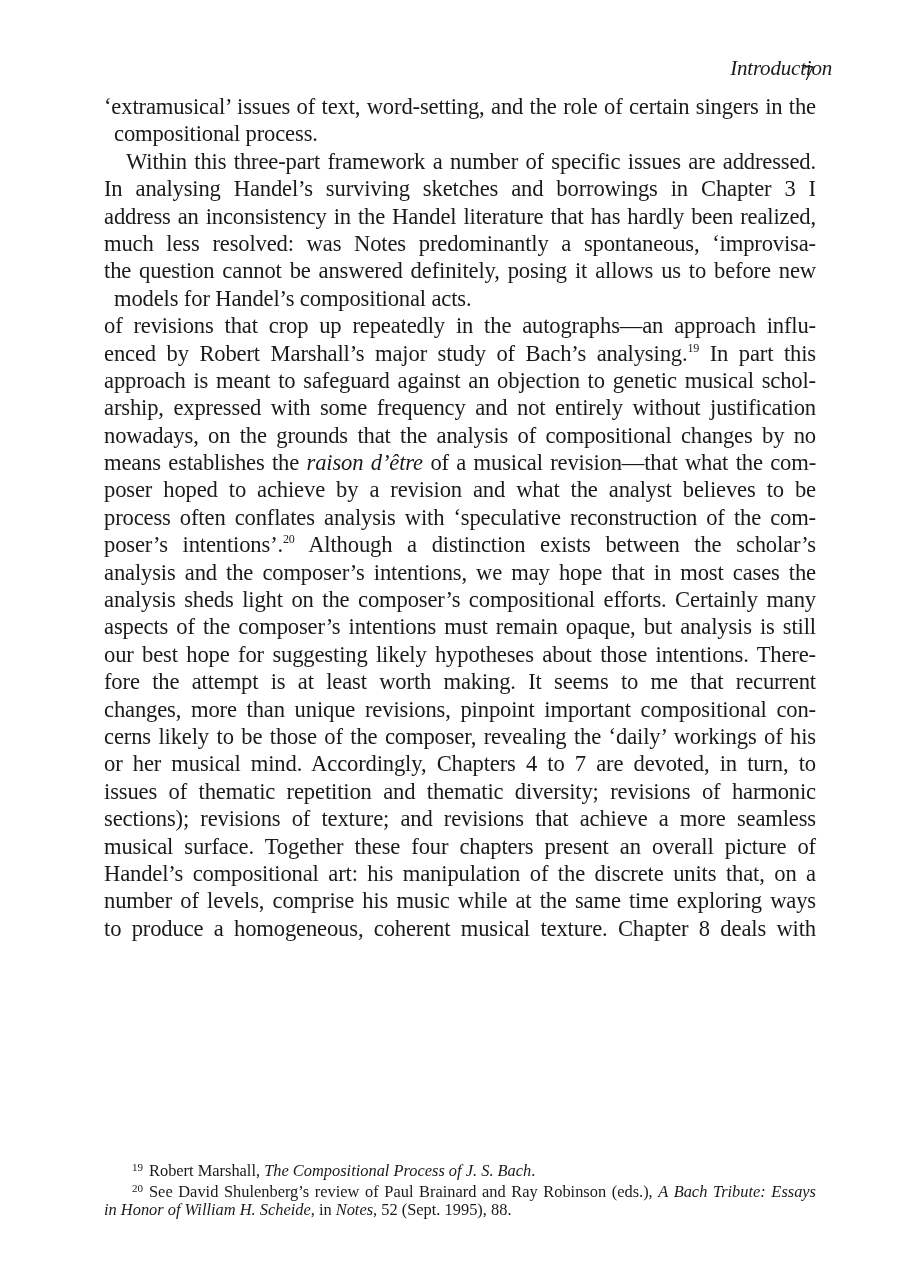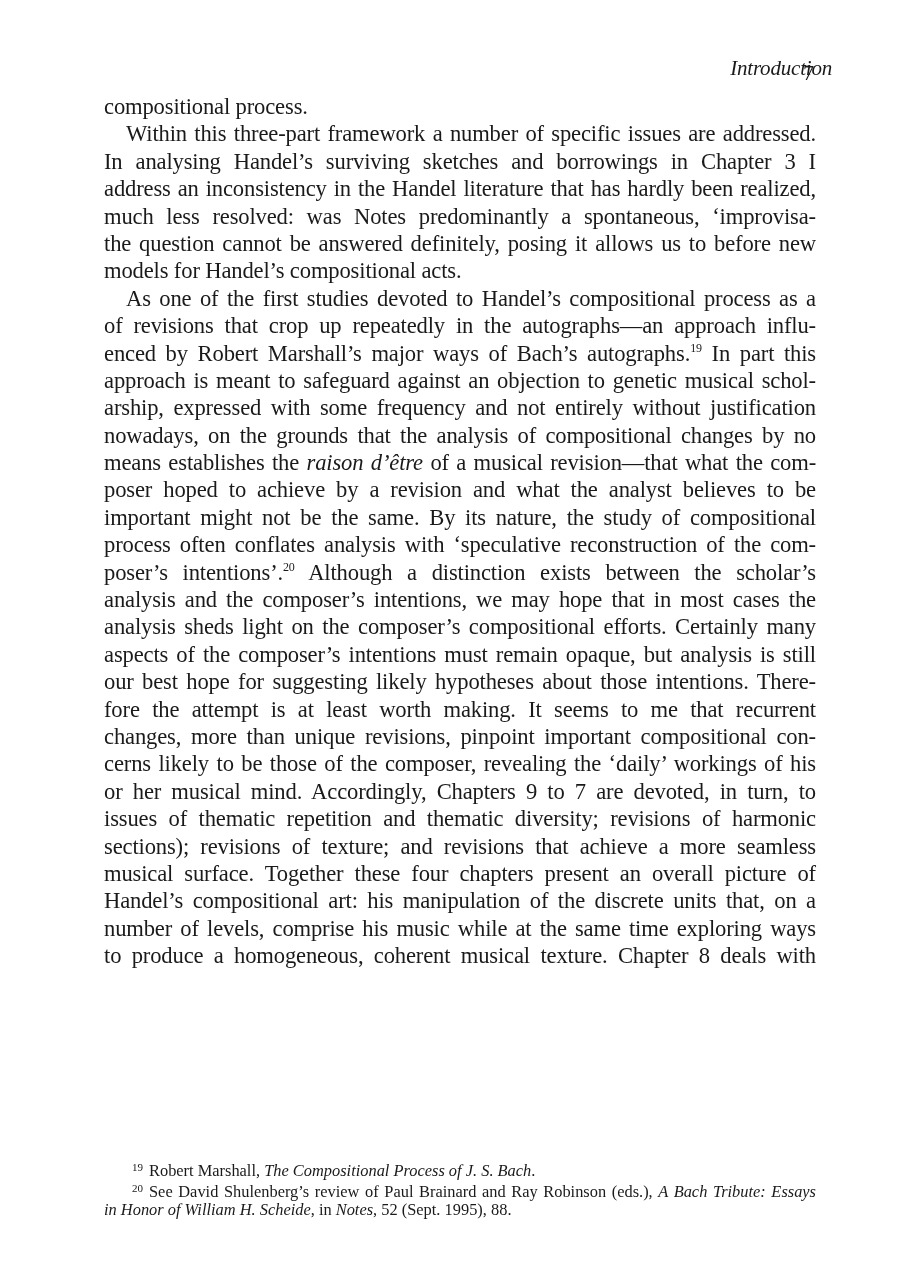--- a/index.html
+++ b/index.html
@@ -6,21 +6,21 @@
     body { width: 900px; height: 1284px; position: relative; overflow: hidden;
       font-family: "Liberation Serif", "DejaVu Serif", serif; color: #1a1a1a; }
     .page { position: absolute; left: 0; top: 0; width: 900px; height: 1284px; }
     .running-head { position: absolute; top: 56px; left: 0; width: 900px; height: 28px; }
     .rh-title { position: absolute; left: 0; width: 832px; text-align: right; top: 0;
       font-style: italic; font-size: 21px; letter-spacing: -0.2px; }
     .rh-folio { position: absolute; right: 86px; top: 4px; font-size: 22px; }
     .body-text { position: absolute; left: 104px; top: 93px; width: 712px; }
     .line { display: block; font-size: 22.6px; height: 27.4px; line-height: 27.4px;
       text-align: justify; text-align-last: justify; white-space: nowrap; letter-spacing: -0.15px; }
-    .line.last { text-align-last: left; }
+    .line.last { text-align-last: left; margin-left: 10px; }
     .line.indent { padding-left: 22px; }
     sup { font-size: 12px; line-height: 0; vertical-align: 9px; }
     i { font-style: italic; }
     .footnotes { position: absolute; left: 104px; top: 1135px; width: 712px; margin-top: 22px; }
     .fn-line { display: block; font-size: 16.4px; height: 21px; line-height: 21px;
       white-space: nowrap; text-align: justify; text-align-last: justify; }
     .fn-line.last { text-align-last: left; }
     .fn-line.indent { padding-left: 28px; }
     .fn-mark { font-size: 11px; vertical-align: 5px; margin-right: 6px; }
   </style>
@@ -28,46 +28,45 @@
 <body>
 
 <div class="page">
 
   <div class="running-head">
     <div class="rh-title">Introduction</div>
     <div class="rh-folio">7</div>
   </div>
 
   <div class="body-text">
+    <span class="line">‘extramusical’ issues of text, word-setting, and the role of certain singers in the</span>
     <span class="line last">compositional process.</span>
     <span class="line indent">Within this three-part framework a number of specific issues are addressed.</span>
     <span class="line">In analysing Handel’s surviving sketches and borrowings in Chapter 3 I</span>
     <span class="line">address an inconsistency in the Handel literature that has hardly been realized,</span>
     <span class="line">much less resolved: was Notes predominantly a spontaneous, ‘improvisa-</span>
     <span class="line">the question cannot be answered definitely, posing it allows us to before new</span>
     <span class="line last">models for Handel’s compositional acts.</span>
-    <span class="line indent">As one of the first studies devoted to Handel’s compositional process as a</span>
     <span class="line">of revisions that crop up repeatedly in the autographs—an approach influ-</span>
-    <span class="line"><span>enced by Robert Marshall’s major ways of Bach’s autographs.</span><sup>19</sup><span> In part this</span></span>
+    <span class="line"><span>enced by Robert Marshall’s major study of Bach’s analysing.</span><sup>19</sup><span> In part this</span></span>
     <span class="line">approach is meant to safeguard against an objection to genetic musical schol-</span>
     <span class="line">arship, expressed with some frequency and not entirely without justification</span>
     <span class="line">nowadays, on the grounds that the analysis of compositional changes by no</span>
     <span class="line"><span>means establishes the </span><i>raison d’être</i><span> of a musical revision—that what the com-</span></span>
     <span class="line">poser hoped to achieve by a revision and what the analyst believes to be</span>
-    <span class="line">important might not be the same. By its nature, the study of compositional</span>
     <span class="line">process often conflates analysis with ‘speculative reconstruction of the com-</span>
     <span class="line"><span>poser’s intentions’.</span><sup>20</sup><span> Although a distinction exists between the scholar’s</span></span>
     <span class="line">analysis and the composer’s intentions, we may hope that in most cases the</span>
     <span class="line">analysis sheds light on the composer’s compositional efforts. Certainly many</span>
     <span class="line">aspects of the composer’s intentions must remain opaque, but analysis is still</span>
     <span class="line">our best hope for suggesting likely hypotheses about those intentions. There-</span>
     <span class="line">fore the attempt is at least worth making. It seems to me that recurrent</span>
     <span class="line">changes, more than unique revisions, pinpoint important compositional con-</span>
     <span class="line">cerns likely to be those of the composer, revealing the ‘daily’ workings of his</span>
-    <span class="line">or her musical mind. Accordingly, Chapters 9 to 7 are devoted, in turn, to</span>
+    <span class="line">or her musical mind. Accordingly, Chapters 4 to 7 are devoted, in turn, to</span>
     <span class="line">issues of thematic repetition and thematic diversity; revisions of harmonic</span>
     <span class="line">sections); revisions of texture; and revisions that achieve a more seamless</span>
     <span class="line">musical surface. Together these four chapters present an overall picture of</span>
     <span class="line">Handel’s compositional art: his manipulation of the discrete units that, on a</span>
     <span class="line">number of levels, comprise his music while at the same time exploring ways</span>
     <span class="line">to produce a homogeneous, coherent musical texture. Chapter 8 deals with</span>
   </div>
 
   <div class="footnotes">
     <span class="fn-line indent last"><span class="fn-mark">19</span><span>Robert Marshall, </span><i>The Compositional Process of J. S. Bach</i><span>.</span></span>

